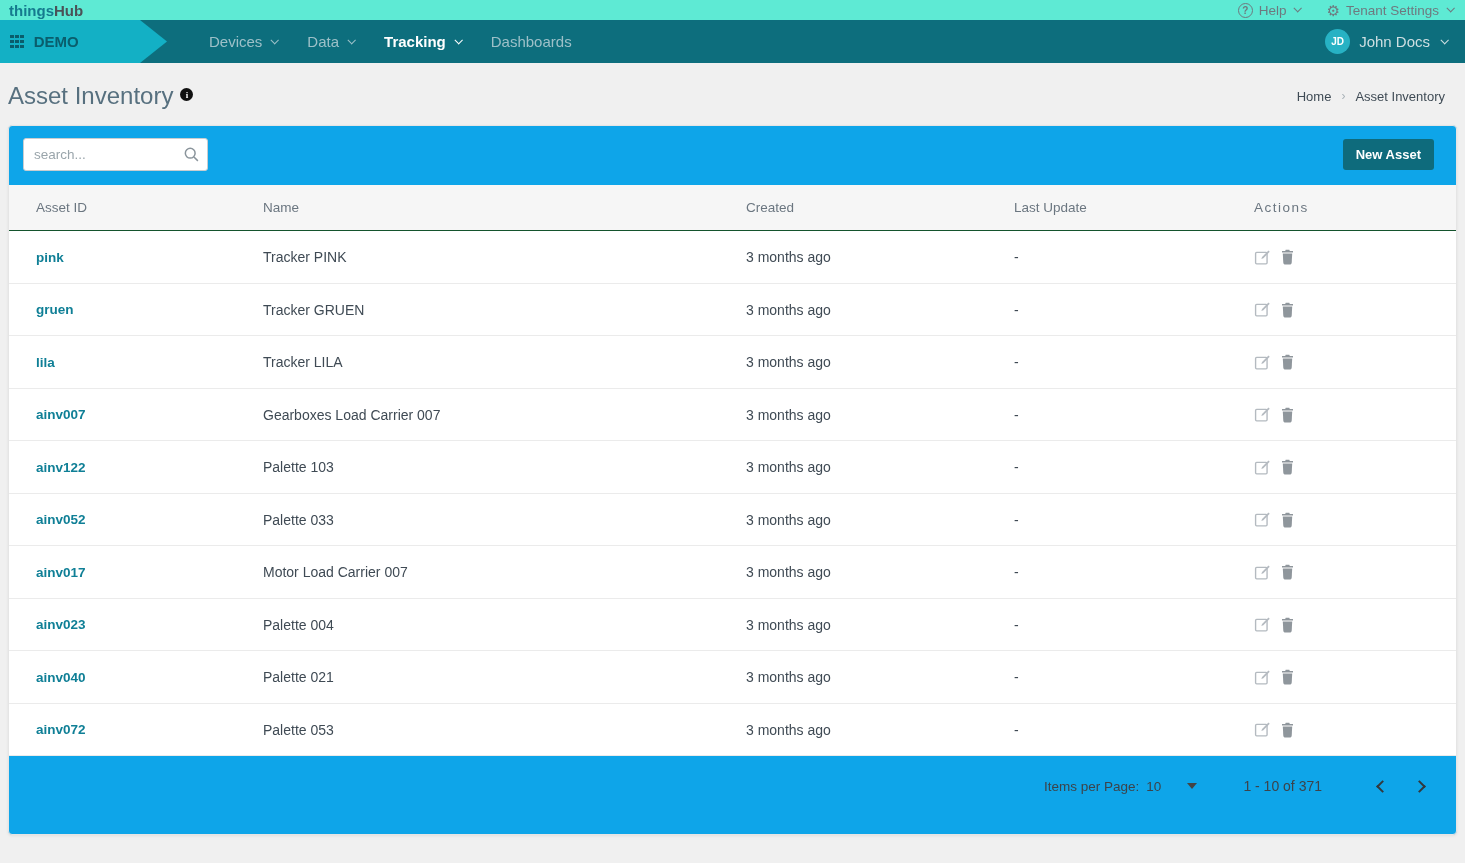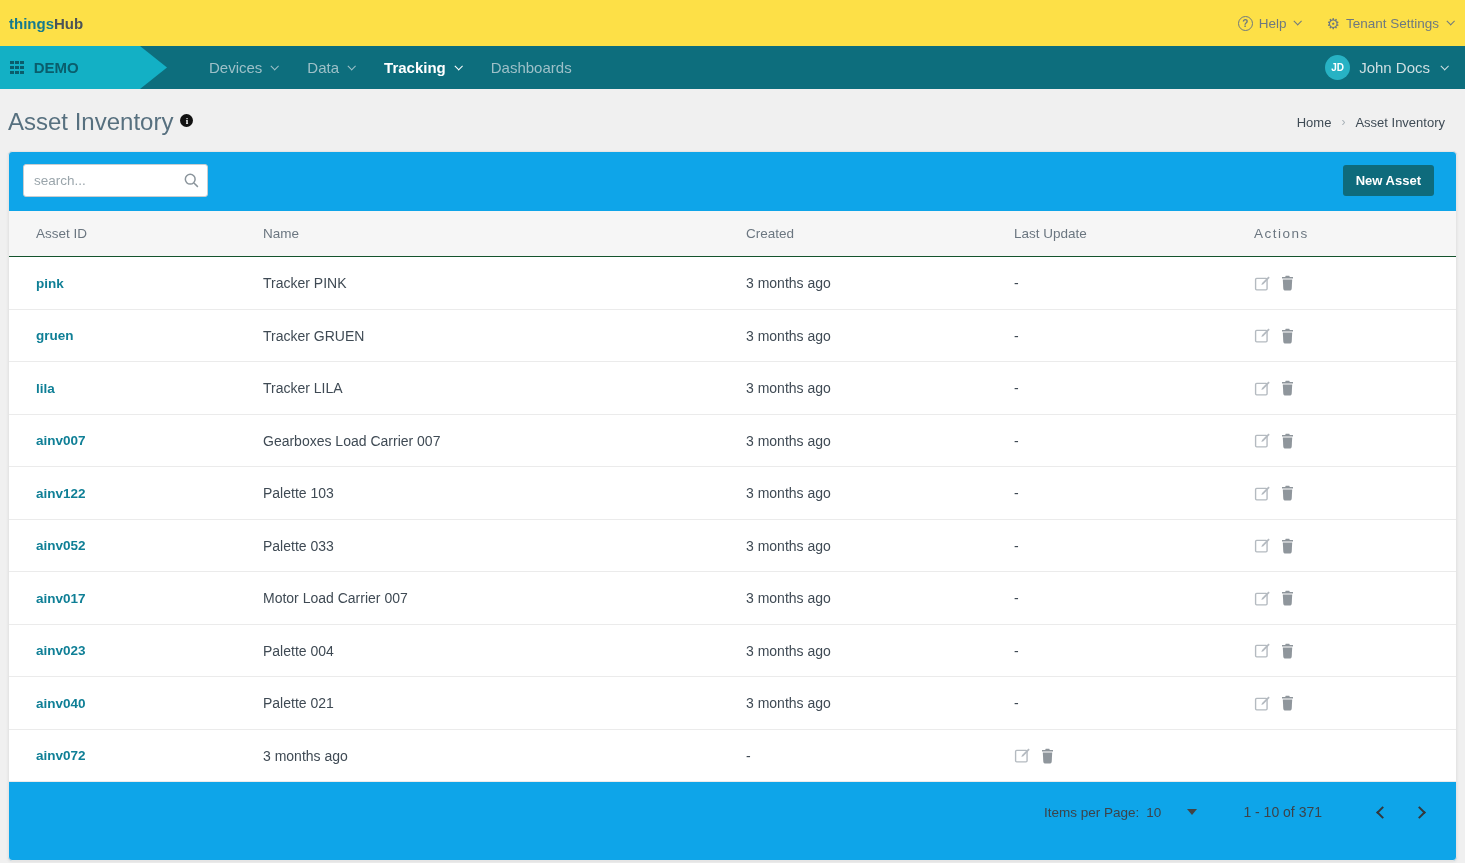--- a/index.html
+++ b/index.html
@@ -5,21 +5,21 @@
   * { box-sizing: border-box; margin: 0; padding: 0; }
   html,body { width:1465px; height:863px; }
   body {
     background:#f0f0f0;
     font-family:"Liberation Sans", sans-serif;
     overflow:hidden;
     color:#3f4a54;
   }
   
   .topbar {
-    height:46px; background:#fde047;
+    height:20px; background:#5eead4;
     display:flex; align-items:center; justify-content:space-between;
     padding:0 12px 0 9px;
   }
   .logo { font-size:15px; font-weight:700; cursor:pointer; }
   .logo .p1 { color:#157a8e; }
   .logo .p2 { color:#4b5257; }
   .topbar-right { display:flex; align-items:center; gap:26px; color:#6e797f; font-size:13.5px; }
   .top-menu { display:flex; align-items:center; gap:6px; cursor:pointer; }
   .qmark {
     width:15px; height:15px; border:1.3px solid #6e797f; border-radius:50%;
@@ -385,20 +385,21 @@
           <svg width="15" height="16" viewBox="0 0 14 16" fill="#8f969c">
               <path d="M5.2.8h3.6l.5 1.1h3.2v1.6H1.5V1.9h3.2z"></path>
               <path d="M2.3 4.6h9.4l-.5 9.1c-.1 1-.9 1.8-1.9 1.8H4.7c-1 0-1.8-.8-1.9-1.8z"></path>
             </svg>
         </span>
       </span>
     </div>
 
     <div class="tgrid trow">
       <a class="id-link">ainv072</a>
+      <span>Palette 053</span>
       <span>3 months ago</span>
       <span>-</span>
       <span class="actions-cell">
         <span class="icon-btn">
           <svg width="17" height="17" viewBox="0 0 16 16" fill="none" stroke="#b4bac0" stroke-width="1.3">
               <rect x="1.5" y="3.2" width="10.8" height="10.8" rx="1"></rect>
               <path d="M13.6 1.5l1.2 1.2-6 6-1.9.7.7-1.9z" fill="#b4bac0" stroke="none"></path>
             </svg>
         </span>
         <span class="icon-btn">

